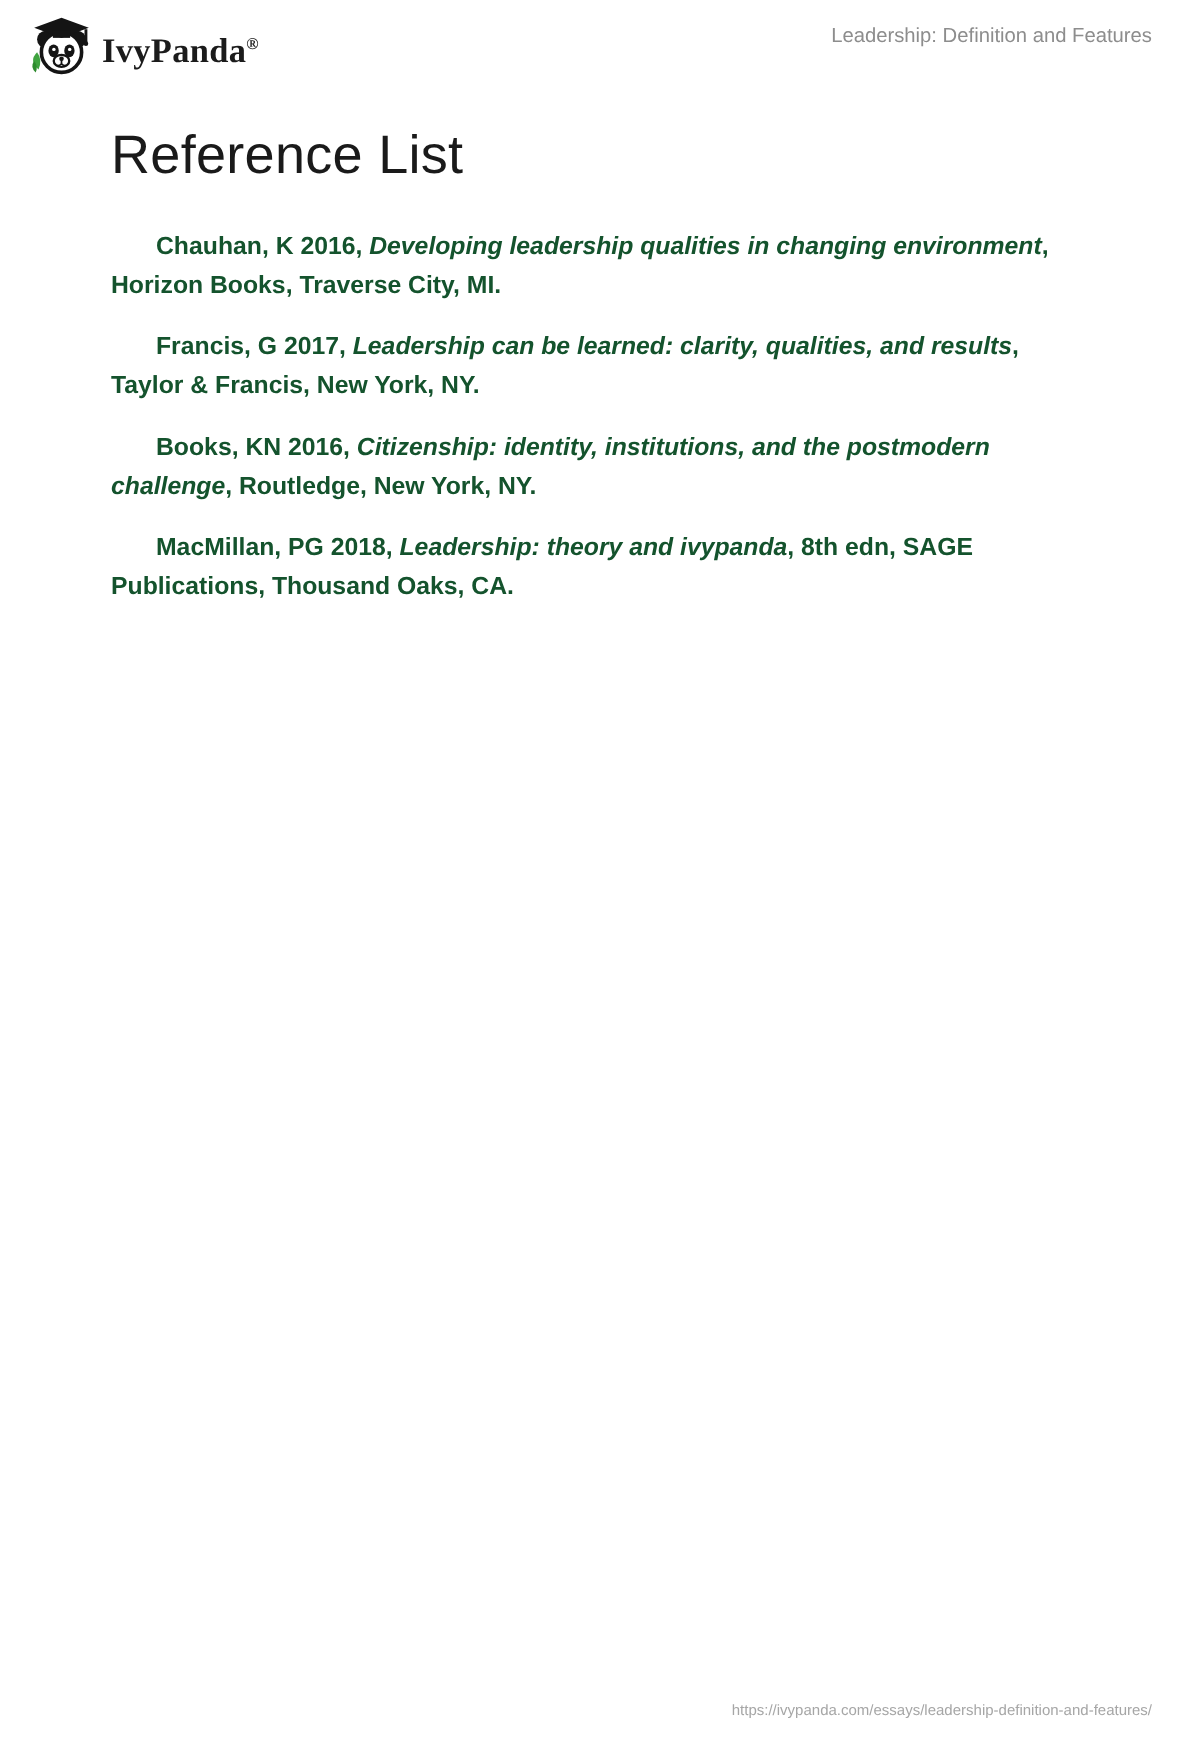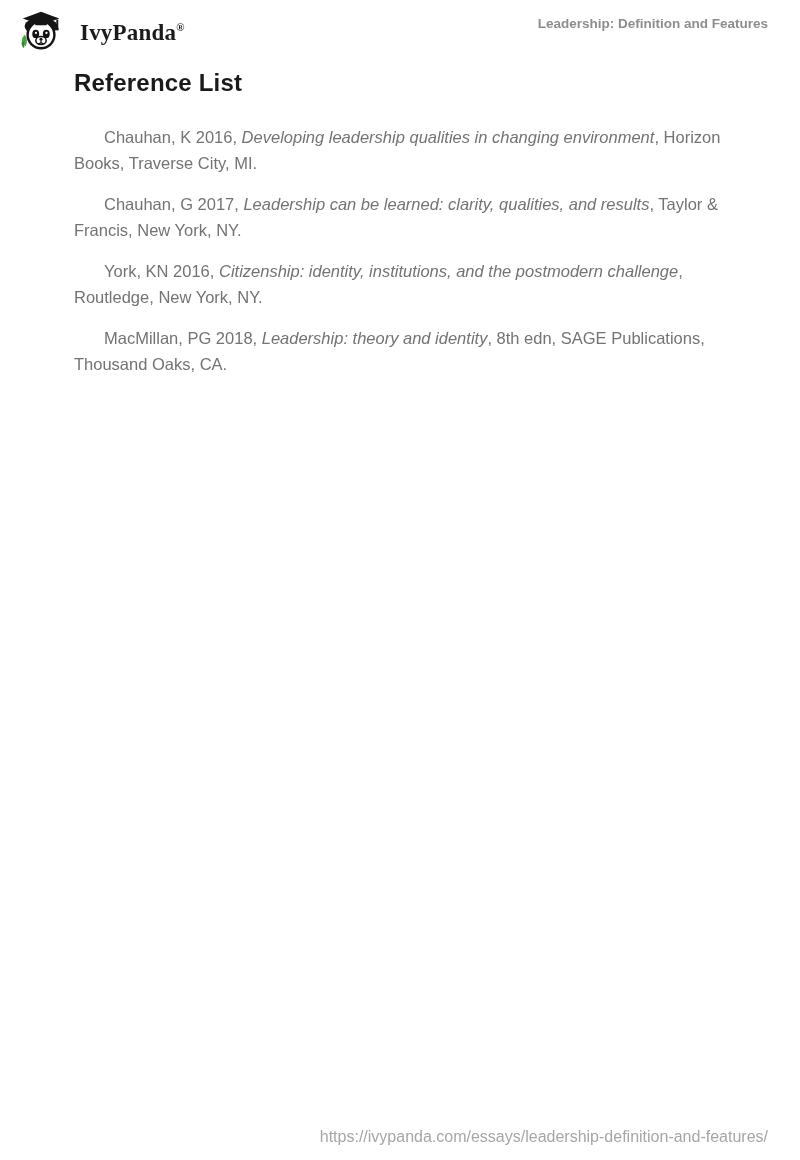--- a/index.html
+++ b/index.html
@@ -21,67 +21,67 @@
   .header {
     display: flex;
     justify-content: space-between;
     align-items: flex-start;
     padding: 8px 32px 0 18px;
     height: 60px;
   }
   .brand {
     display: flex;
     align-items: center;
-    gap: 16px;
+    gap: 4px;
     cursor: pointer;
   }
   .brand-name {
     font-family: "Liberation Serif", serif;
     font-weight: 700;
     font-size: 23px;
     color: #1b1b1b;
     letter-spacing: 0.2px;
   }
   .brand-reg {
     font-family: "Liberation Serif", serif;
     font-weight: 700;
     font-size: 11px;
     vertical-align: super;
     color: #1b1b1b;
   }
   .doc-title {
     margin-top: 8px;
     font-size: 13.5px;
     color: #8d8d8d;
-    font-weight: bold;
   }
   .content {
     padding: 0 74px;
   }
   .heading {
-    margin-top: 9px;
+    margin-top: 22px;
     margin-bottom: 28px;
-    font-size: 24px;
-    font-weight: 700;
+    font-size: 36px;
+    font-weight: 400;
     color: #1a1a1a;
     letter-spacing: 0.2px;
   }
   .ref {
     font-size: 16.5px;
     line-height: 25.5px;
     text-indent: 30px;
     margin-bottom: 16px;
-    color: #737373;
+    color: #14532d;
+    font-weight: bold;
   }
   .ref .italic { font-style: italic; }
   .footer-url {
     position: absolute;
     right: 32px;
     bottom: 14px;
-    font-size: 16px;
+    font-size: 10px;
     color: #a6a6a6;
   }
 </style>
 </head>
 <body>
 
 <div class="page">
 
   <div class="header">
     <div class="brand">
@@ -108,23 +108,23 @@
       <span class="brand-name"><span>IvyPanda</span><sup class="brand-reg">®</sup></span>
     </div>
     <div class="doc-title">Leadership: Definition and Features</div>
   </div>
 
   <div class="content">
     <h1 class="heading">Reference List</h1>
 
     <p class="ref"><span>Chauhan, K 2016, </span><span class="italic">Developing leadership qualities in changing environment</span><span>, Horizon Books, Traverse City, MI.</span></p>
 
-    <p class="ref"><span>Chauhan, G 2017, </span><span class="italic">Leadership can be learned: clarity, qualities, and results</span><span>, Taylor &amp; Francis, New York, NY.</span></p>
+    <p class="ref"><span>Francis, G 2017, </span><span class="italic">Leadership can be learned: clarity, qualities, and results</span><span>, Taylor &amp; Francis, New York, NY.</span></p>
 
 
-    <p class="ref"><span>York, KN 2016, </span><span class="italic">Citizenship: identity, institutions, and the postmodern challenge</span><span>, Routledge, New York, NY.</span></p>
+    <p class="ref"><span>Books, KN 2016, </span><span class="italic">Citizenship: identity, institutions, and the postmodern challenge</span><span>, Routledge, New York, NY.</span></p>
 
-    <p class="ref"><span>MacMillan, PG 2018, </span><span class="italic">Leadership: theory and identity</span><span>, 8th edn, SAGE Publications, Thousand Oaks, CA.</span></p>
+    <p class="ref"><span>MacMillan, PG 2018, </span><span class="italic">Leadership: theory and ivypanda</span><span>, 8th edn, SAGE Publications, Thousand Oaks, CA.</span></p>
   </div>
 
   <div class="footer-url">https://ivypanda.com/essays/leadership-definition-and-features/</div>
 
 </div>
 
 </body></html>

